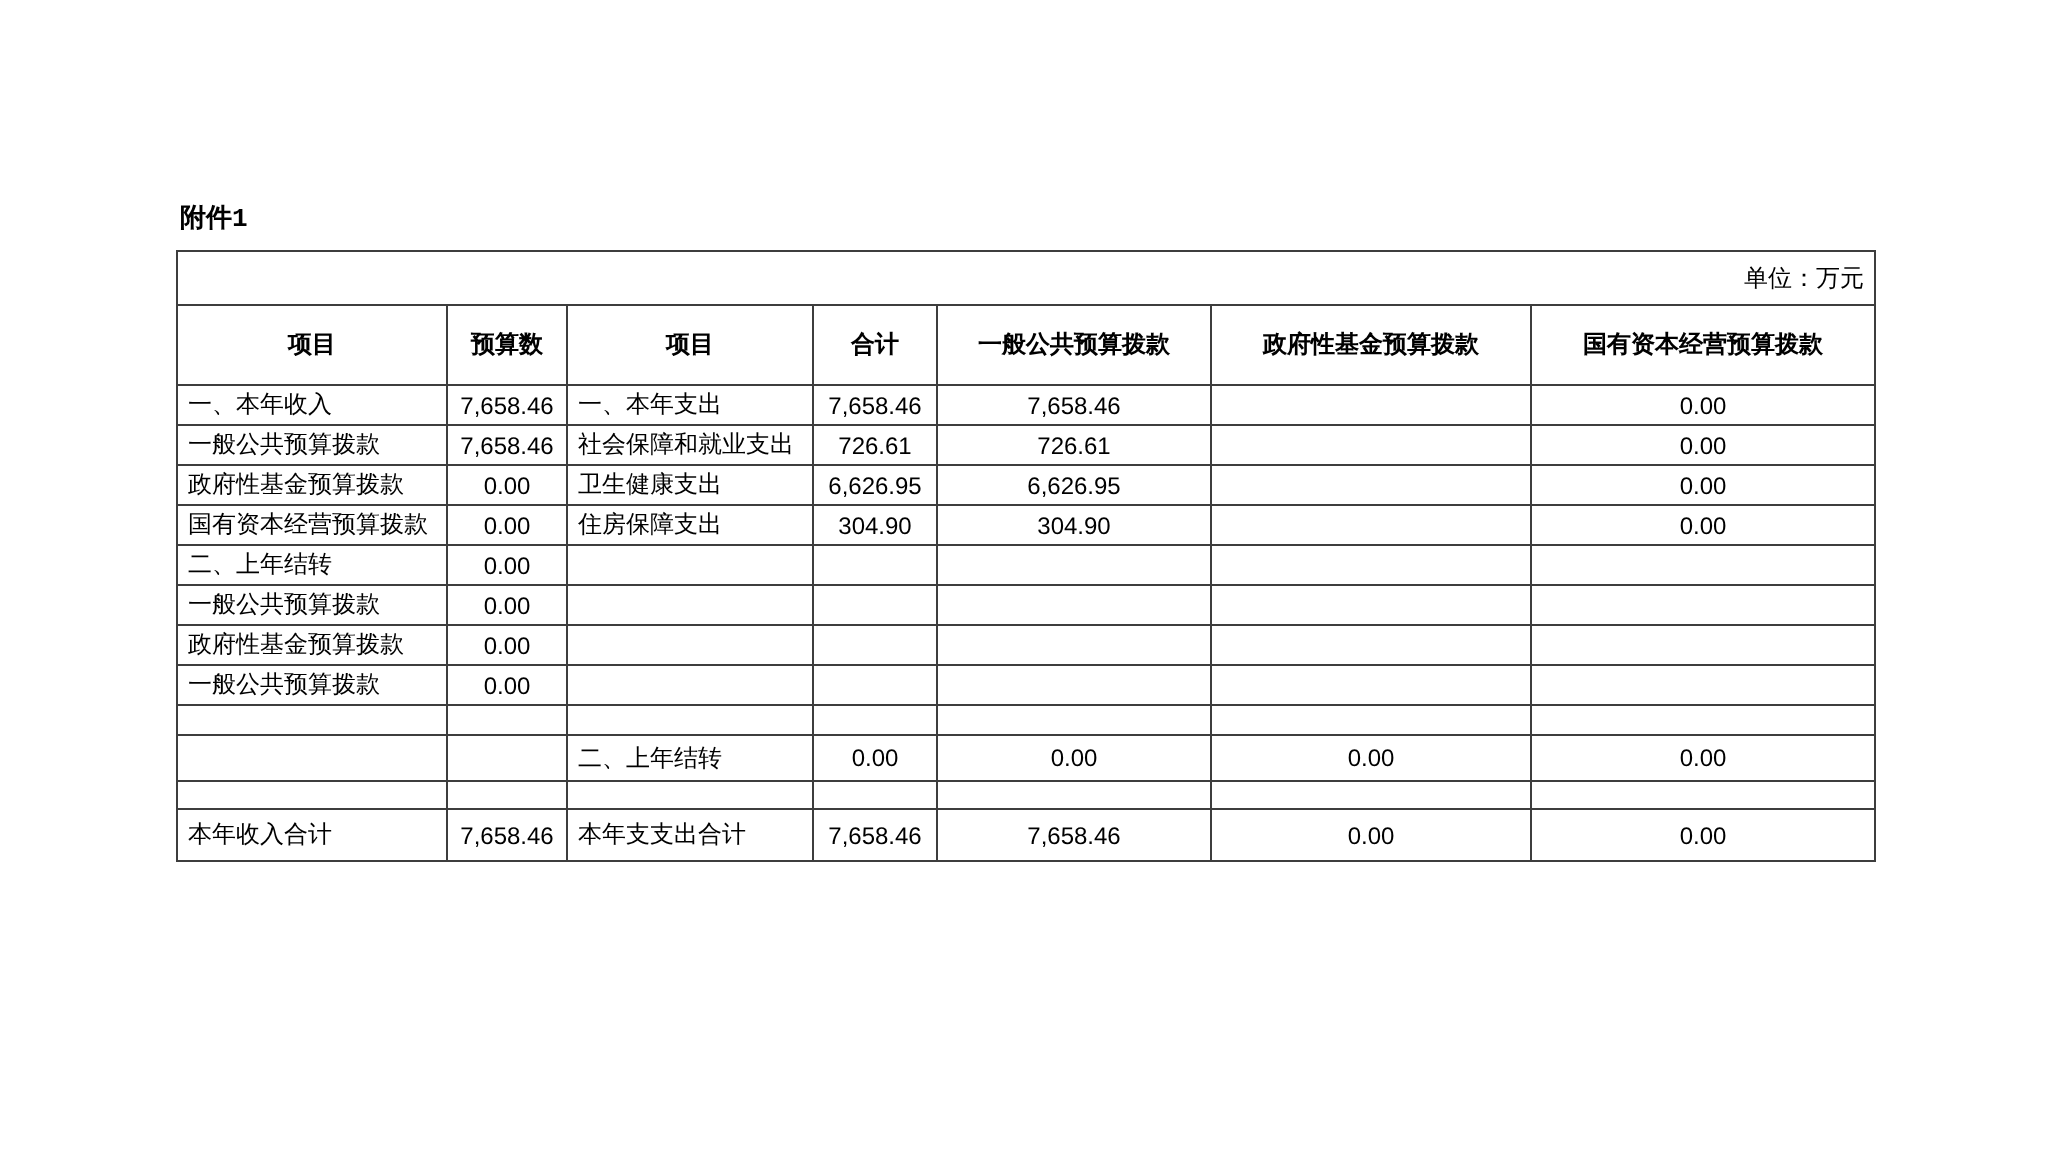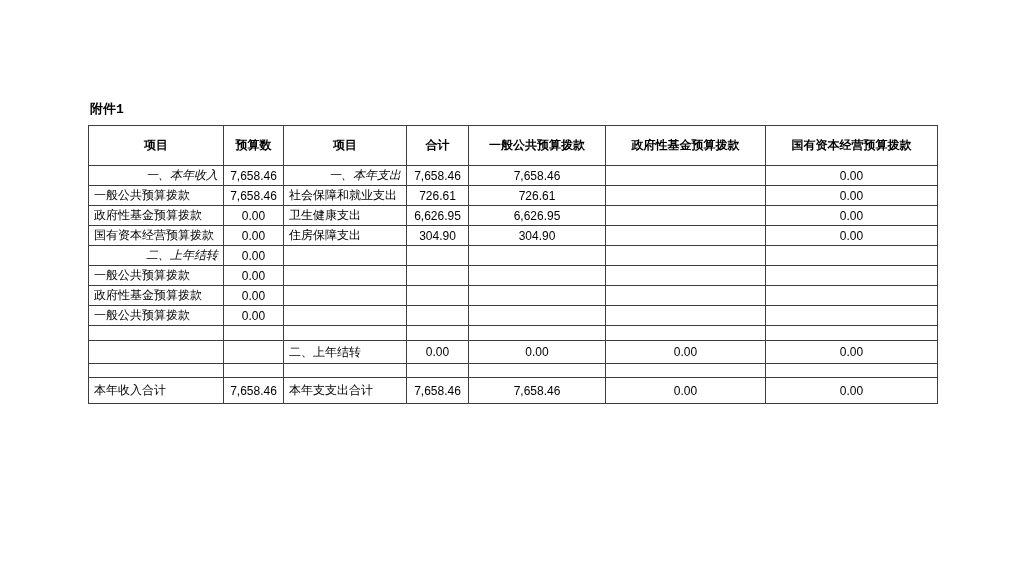--- a/index.html
+++ b/index.html
@@ -23,21 +23,21 @@
     height:56px;text-align:center;font-weight:bold;font-size:19px;
     font-family:"Liberation Serif","DejaVu Serif",serif;letter-spacing:1px;
   }
   td.unit-cell{
     height:26px;text-align:right;font-size:12px;padding-right:8px;
     font-family:"Liberation Serif","DejaVu Serif",serif;
   }
   td.group-cell{height:44px;text-align:center;font-weight:bold;font-size:14px;}
   td.colhead{height:39px;text-align:center;font-weight:bold;font-size:13px;margin-top:44px;}
   td.num{text-align:center;padding-right:6px;margin-top:24px;}
-  td.ctr{text-align:right;font-style:italic;}
+  td.ctr{text-align:left;}
   td.lft{text-align:left;}
   tr.h20{height:20px}
   tr.h15{height:15px}
   tr.h23{height:23px}
   tr.h14{height:14px}
   tr.h26{height:26px}
 </style>
 </head>
 <body>
 
@@ -49,20 +49,23 @@
       <col style="width:60px">
       <col style="width:123px">
     <col style="width:62px">
       <col style="width:137px">
       <col style="width:160px">
     <col style="width:172px">
   </colgroup>
 
   <tbody>
 
+  <tr>
+    <td class="unit-cell" colspan="7">单位：万元</td>
+  </tr>
 
 
   <tr>
     <td class="colhead">项目</td>
     <td class="colhead">预算数</td>
     <td class="colhead">项目</td>
     <td class="colhead">合计</td>
     <td class="colhead">一般公共预算拨款</td>
     <td class="colhead">政府性基金预算拨款</td>
     <td class="colhead">国有资本经营预算拨款</td>

